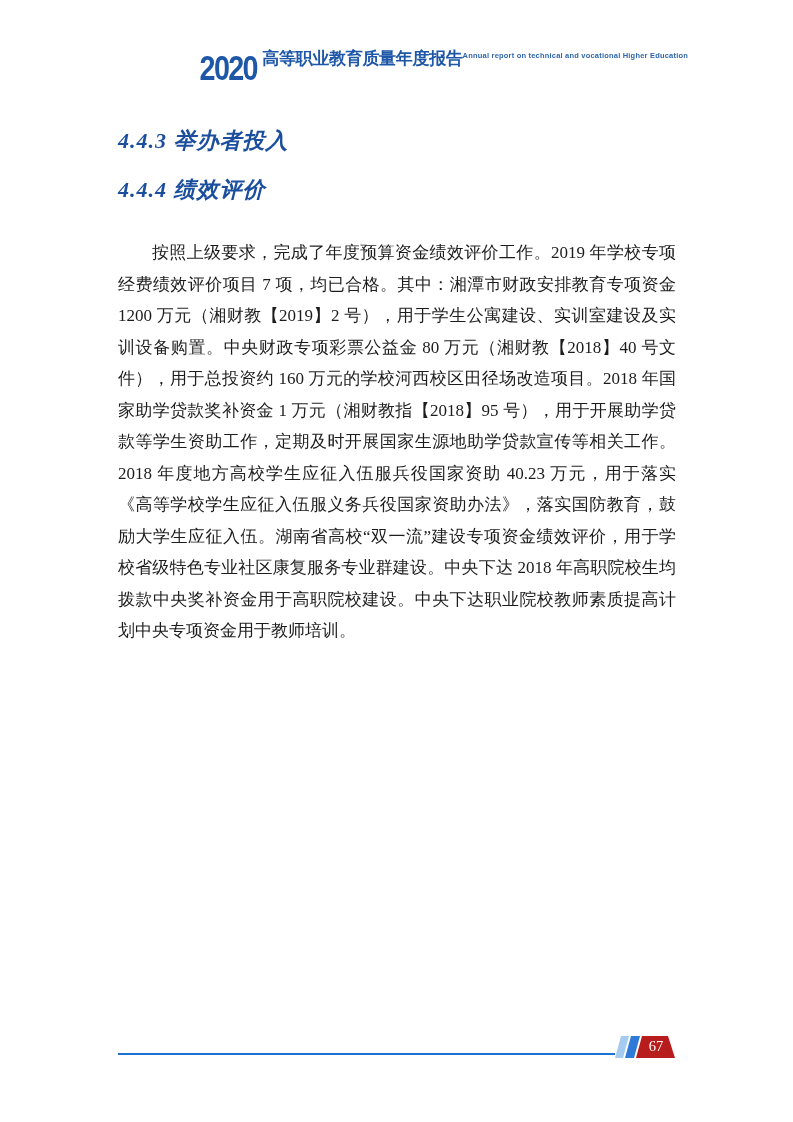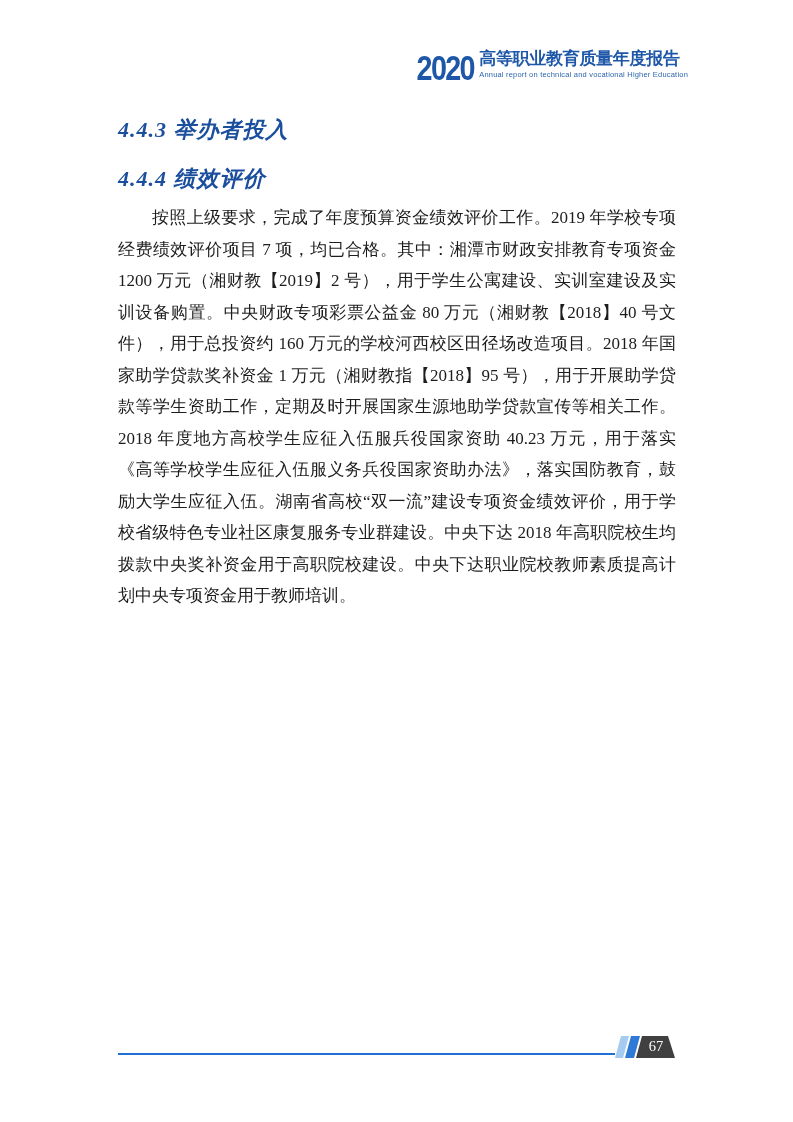--- a/index.html
+++ b/index.html
@@ -22,39 +22,40 @@
     font-weight:bold;
     font-size:35px;
     line-height:33px;
     letter-spacing:-2px;
     color:#1e57a8;
     transform:scaleX(0.82);
     transform-origin:right center;
     margin-top:2px;
   }
   .logo-right {
-    display:flex; flex-direction:column;
+    display:flex; flex-direction:row;
     margin-left:5px;
   }
   .logo-cn {
     font-family:"Liberation Sans", sans-serif;
     font-weight:bold;
     font-size:17px;
     line-height:19px;
     letter-spacing:-0.3px;
     color:#1e57a8;
     white-space:nowrap;
   }
   .logo-en {
     font-family:"Liberation Sans", sans-serif;
     font-size:7.5px;
     letter-spacing:0.2px;
     color:#2f66ae;
     white-space:nowrap;
     margin-top:2px;
+    font-weight:bold;
   }
 
   
   main {
     position:absolute; left:118px; top:100px; width:558px;
   }
   .body-text {
     font-family:"Liberation Serif", serif;
     font-size:17px;
     line-height:31.5px;
@@ -65,22 +66,22 @@
   .section-heading {
     font-family:"Liberation Serif", serif;
     font-style:italic;
     font-weight:bold;
     font-size:22px;
     line-height:30px;
     letter-spacing:1px;
     color:#1b4f9e;
     text-align:left;
   }
-  .heading-443 { margin-top:15px; margin-bottom:19px; }
-  .heading-444 { margin-top:9px;  margin-bottom:8px; }
+  .heading-443 { margin-top:26px; margin-bottom:19px; }
+  .heading-444 { margin-top:9px;  margin-bottom:32px; }
 
   
   .footer-line {
     position:absolute;
     left:118px; top:1053px;
     width:497px; height:2px;
     background:#2070d4;
   }
   .page-badge {
     position:absolute;
@@ -92,21 +93,21 @@
     background:#a6cbf0;
     clip-path:polygon(6px 0, 14px 0, 8px 100%, 0 100%);
   }
   .badge-stripe-mid {
     position:absolute; inset:0;
     background:#2e7ad6;
     clip-path:polygon(16px 0, 25px 0, 19px 100%, 10px 100%);
   }
   .badge-dark {
     position:absolute; inset:0;
-    background:#404040;
+    background:#b91c1c;
     clip-path:polygon(27px 0, 53px 0, 60px 100%, 21px 100%);
     color:#ffffff;
     font-family:"Liberation Serif", serif;
     font-size:14.5px;
     line-height:21px;
     text-align:center;
     padding-left:22px;
   }
 </style>
 </head>

